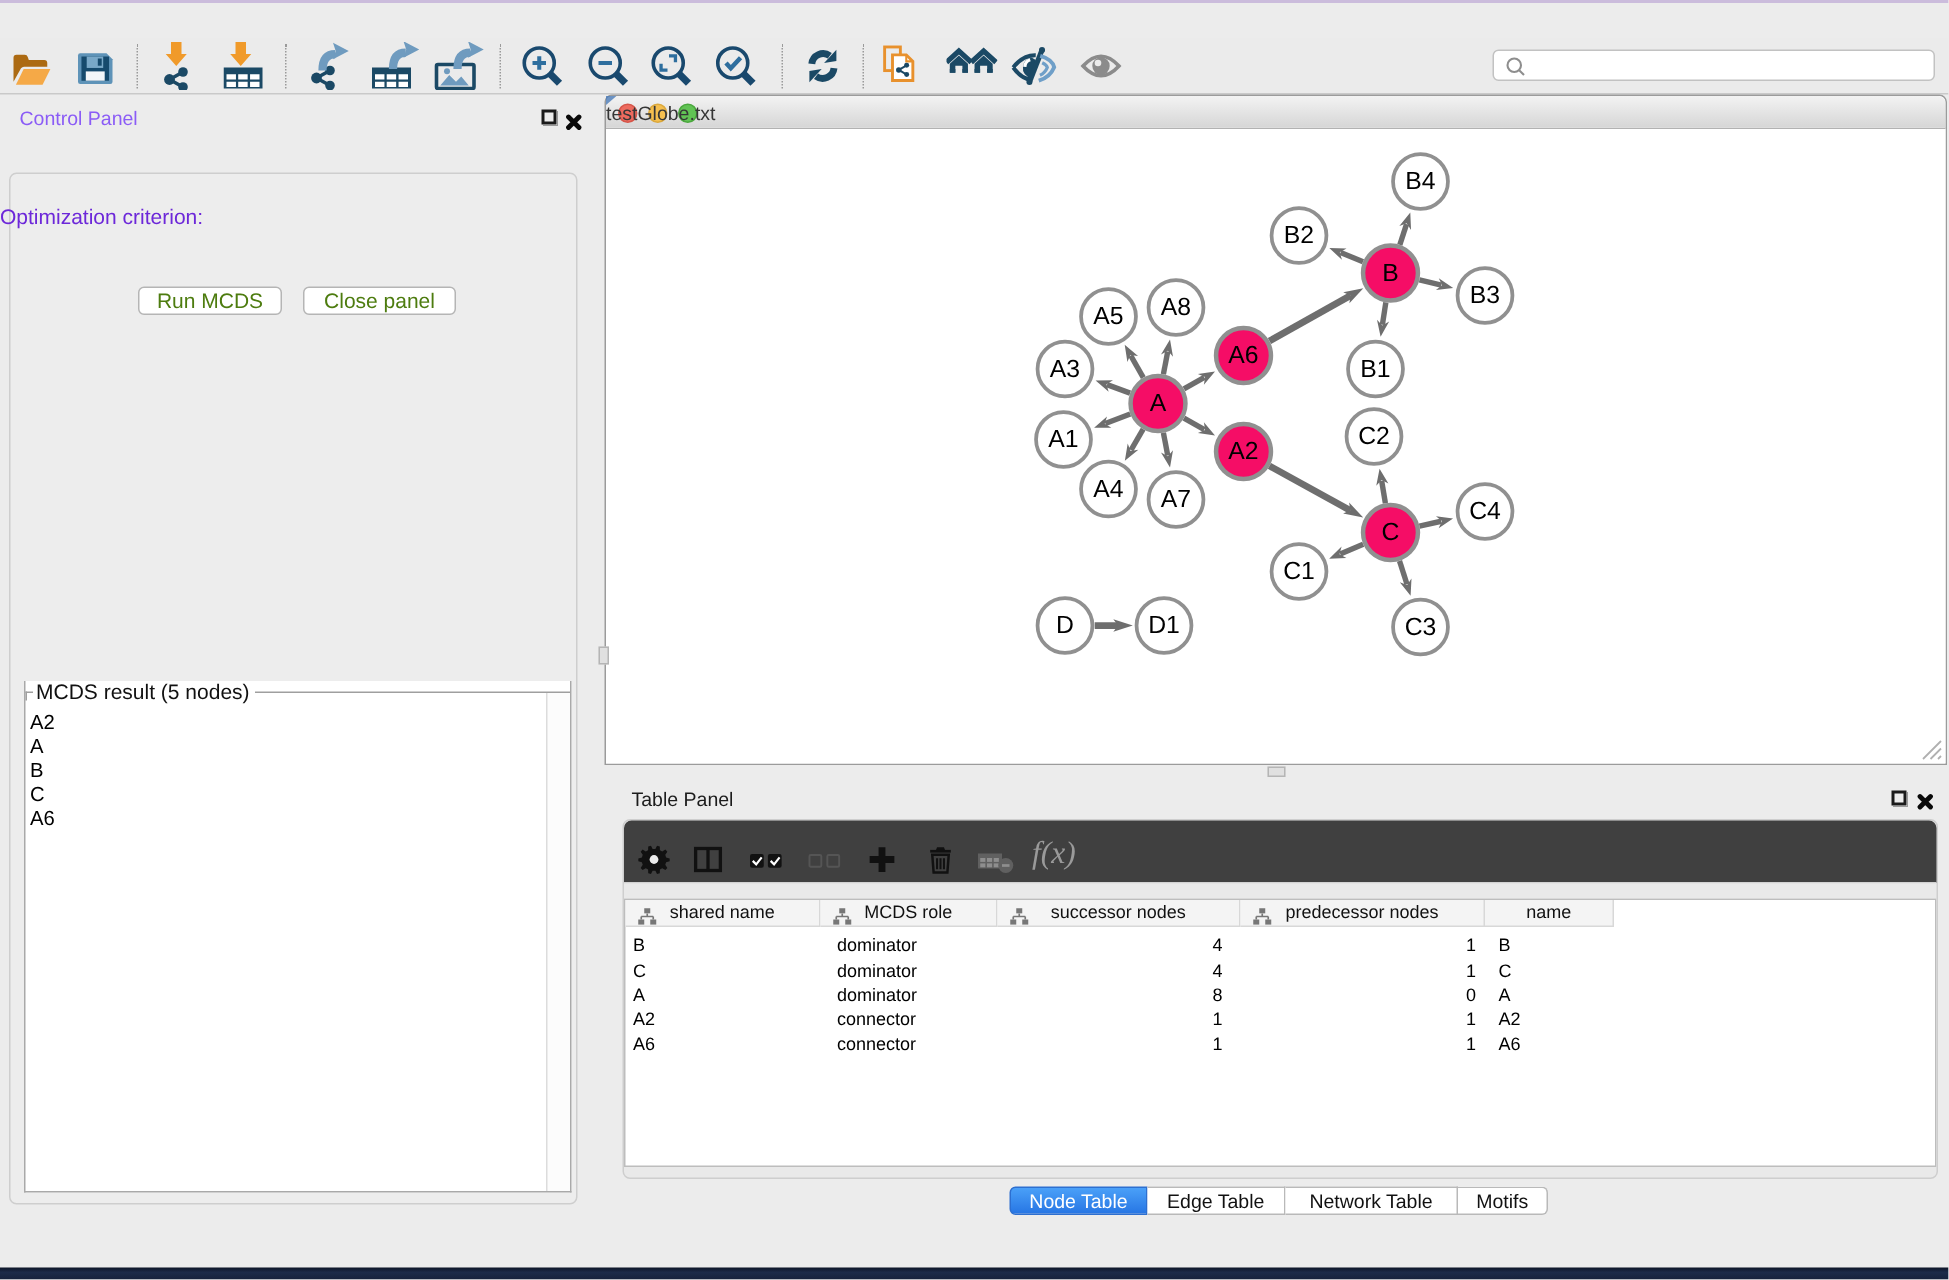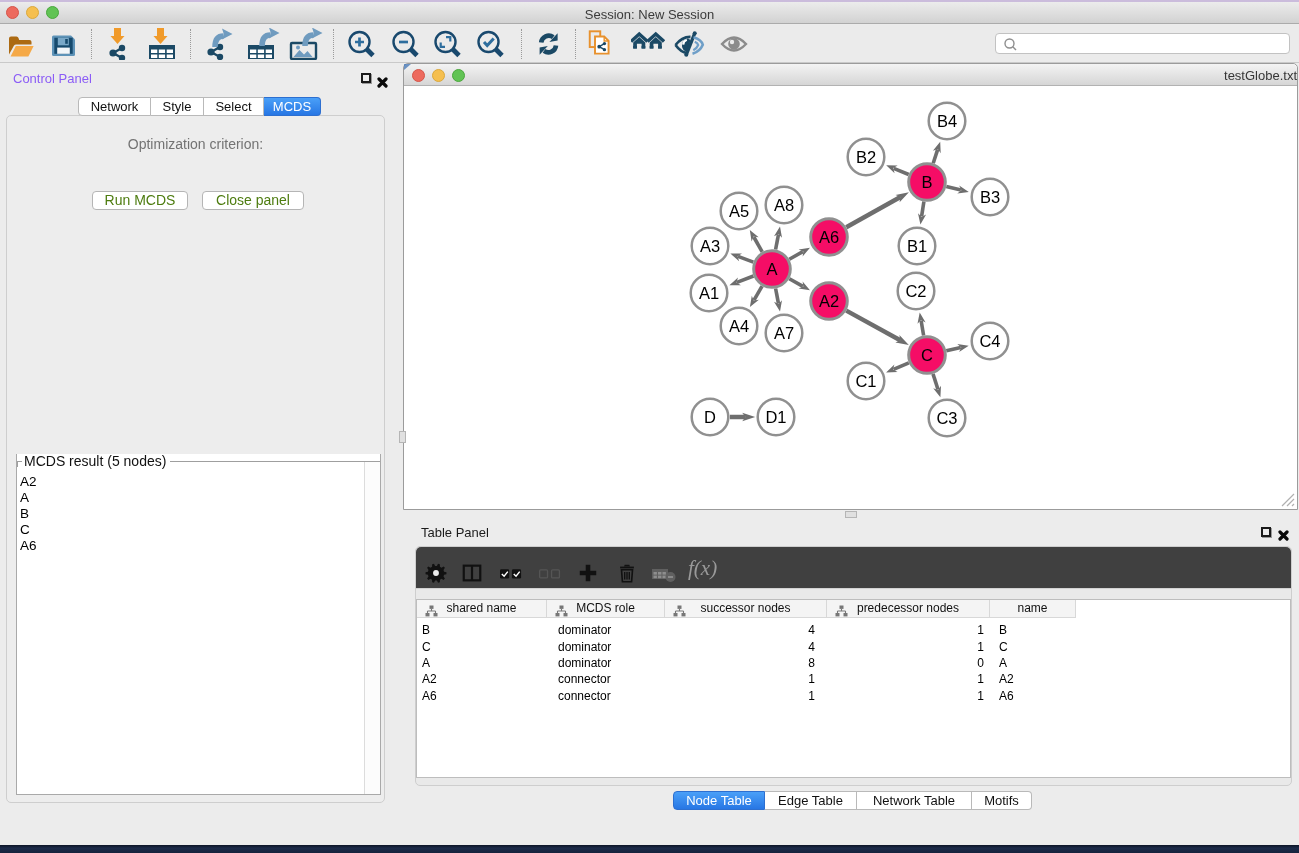--- a/index.html
+++ b/index.html
@@ -20,60 +20,54 @@
 
 #cp-title{left:13px;top:71px;font-size:13px;color:#8b5cf6}
 .winbtn-sq{position:absolute;width:10px;height:10px;border:2px solid #1a1a1a;box-shadow:1px 1px 0 #9a9a9a}
 .winbtn-x{position:absolute;width:12px;height:12px}
 .tabs{position:absolute;display:flex}
 .tab{height:19px;line-height:18px;background:#fff;border:1px solid #b9b9b9;border-left:none;font-size:13px;color:#111;text-align:center}
 .tab.first{border-left:1px solid #b9b9b9;border-radius:4px 0 0 4px}
 .tab.last{border-radius:0 4px 4px 0}
 .tab.sel{background:linear-gradient(#4aa0f8,#2776e4);color:#fff;border-color:#2d6fd0}
 #cp-panel{left:6px;top:115px;width:379px;height:688px;border:1px solid #cecece;border-radius:5px;background:#ededed}
-#opt-label{left:0;top:136px;width:391px;text-align:center;font-size:14px;color:#737373}
+#opt-label{left:0;top:136px;width:391px;font-size:14px;color:#6d28d9}
 #dropdown{left:43px;top:158px;width:311px;height:20px;background:#fff;border:1px solid #b0b0b0;border-radius:4px}
 #dropdown .txt{position:absolute;left:13px;top:1px;font-size:14px;color:#111;line-height:17px}
 #dd-step{position:absolute;right:0px;top:0px;width:19px;height:18px;border-radius:3px;background:linear-gradient(#52a7fa,#2a72e4)}
 .btn{position:absolute;height:19px;background:#fff;border:1px solid #b5b5b5;border-radius:4px;font-size:14px;color:#4d7c0f;text-align:center;line-height:17px}
 
 #mcds-box{left:16px;top:454px;width:365px;height:341px;background:#fff;border:1px solid #a9a9a9;border-top:none}
 .mline{position:absolute;top:461px;height:1px;background:#9f9f9f}
 #mcds-legend{left:24px;top:454px;font-size:14px;color:#111;line-height:15px}
 #mcds-list{left:20px;top:474px;font-size:13.5px;color:#000;line-height:16px}
 #mcds-scroll{left:364px;top:462px;width:16px;height:332px;background:#fcfcfc;border-left:1px solid #dcdcdc}
 
 #gwin{left:403px;top:63px;width:895px;height:447px;background:#fff;border:1px solid #9b9b9b;border-radius:5px 5px 0 0}
 #gtitle{position:absolute;left:0;top:0;width:100%;height:22px;background:linear-gradient(#f3f3f3,#d6d6d6);border-bottom:1px solid #b2b2b2;border-radius:5px 5px 0 0}
-#gtitle .txt{position:absolute;width:100%;top:2px;text-align:right;font-size:13px;color:#363636;line-height:20px}
+#gtitle .txt{position:absolute;width:100%;top:2px;text-align:left;font-size:13px;color:#363636;line-height:20px}
 #gcanvas{position:absolute;left:0px;top:22px;width:893px;height:423px;background:#fff}
 
 #tp-title{left:421px;top:525px;font-size:13px;color:#1c1c1c}
 #tp-panel{left:415px;top:546px;width:877px;height:240px;border:1px solid #cecece;border-radius:5px;background:#e9e9e9}
 #tp-toolbar{position:absolute;left:0;top:0;width:875px;height:42px;background:#404040;border-bottom:1px solid #d2d2d2;border-radius:5px 5px 0 0}
 #tbl-wrap{left:416px;top:599px;width:875px;height:179px;background:#fff;border:1px solid #bdbdbd}
 table{border-collapse:collapse;table-layout:fixed;width:660px;font-size:12px;margin-top:22px}
 #thead{position:absolute;left:0;top:0;height:18px;display:flex;font-size:12px;color:#111}
 .thc{position:relative;height:18px;line-height:17px;text-align:center;background:#f4f4f4;border-right:1px solid #d8d8d8;border-bottom:1px solid #d8d8d8}
 .hic{position:absolute;left:8px;top:3px}
 td{height:16.4px;padding:0 5px;color:#000}
 
 #statusbar{left:0;top:816px;width:1299px;height:29px;background:#ececec;border-top:1px solid #c2c2c2}
 #listbtn{position:absolute;left:11px;top:7px;width:27px;height:21px;background:#f6f6f6;border:1px solid #b0b0b0;border-radius:2px}
 #membtn{position:absolute;left:1215px;top:6px;width:73px;height:23px;background:#f8f8f8;border:1px solid #a8a8a8;font-size:11.5px;color:#111;line-height:21px;text-align:center}
 </style></head>
 <body>
 <div id="stage">
 <div class="abs" id="desktop-top"></div>
-<div class="abs" id="titlebar">
-  <div class="tl" style="left:6px;top:4px;background:#ed6a5e;border:1px solid #d55549"></div>
-  <div class="tl" style="left:26px;top:4px;background:#f5bf4f;border:1px solid #dba83b"></div>
-  <div class="tl" style="left:46px;top:4px;background:#61c354;border:1px solid #4aa73d"></div>
-  <div id="apptitle">Session: New Session</div>
-</div>
 <div class="abs" id="toolbar">
 <div class="sep" style="left:91px"></div>
 <div class="sep" style="left:190px"></div>
 <div class="sep" style="left:333px"></div>
 <div class="sep" style="left:521px"></div>
 <div class="sep" style="left:575px"></div>
 <div class="ticon" style="left:6px;width:32px;height:32px"><svg width="32" height="32" viewBox="0 0 32 32">
           <path d="M3 26.5 L3 10.5 Q3 8.5 5 8.5 L10.5 8.5 Q12 8.5 12.5 10 L13.2 12 L23.5 12 Q25.5 12 25.5 14 L25.5 16.5 L10 16.5 Q8.8 16.5 8 17.5 Z" fill="#ac6a12"></path>
           <path d="M9.8 18 L27.6 18 L22.4 28.5 L4.6 28.5 Z" fill="#f5a947"></path>
         </svg></div>
@@ -206,26 +200,20 @@
           <path d="M10.8 10.8 L14 14" stroke="#8e8e8e" stroke-width="1.4"></path>
         </svg>
       </div>
 </div>
 <div class="abs" id="cp-title">Control Panel</div>
 <div class="winbtn-sq" style="left:361px;top:73px"></div>
 <div class="winbtn-x" style="left:377px;top:74px"><svg width="11" height="11" viewBox="0 0 11 11">
         <path d="M2 2 L9 9 M9 2 L2 9" stroke="#0a0a0a" stroke-width="3.2" stroke-linecap="round"></path>
       </svg></div>
 <div class="abs" id="cp-panel"></div>
-<div class="tabs" style="left:78px;top:97px">
-  <div class="tab first" style="width:73px">Network</div>
-  <div class="tab" style="width:53px">Style</div>
-  <div class="tab" style="width:60px">Select</div>
-  <div class="tab last sel" style="width:57px">MCDS</div>
-</div>
 <div class="abs" id="opt-label">Optimization criterion:</div>
 <div class="btn" style="left:92px;top:191px;width:96px">Run MCDS</div>
 <div class="btn" style="left:202px;top:191px;width:102px">Close panel</div>
 <div class="abs" id="mcds-box"></div>
 <div class="abs" id="mcds-scroll"></div>
 <div class="abs mline" style="left:17px;width:5px"></div>
 <div class="abs mline" style="left:170px;width:210px"></div>
 <div class="abs" style="left:17px;top:461px;width:1px;height:6px;background:#9f9f9f"></div>
 <div class="abs" id="mcds-legend">MCDS result (5 nodes)</div>
 <div class="abs" id="mcds-list">A2<br>A<br>B<br>C<br>A6</div>

